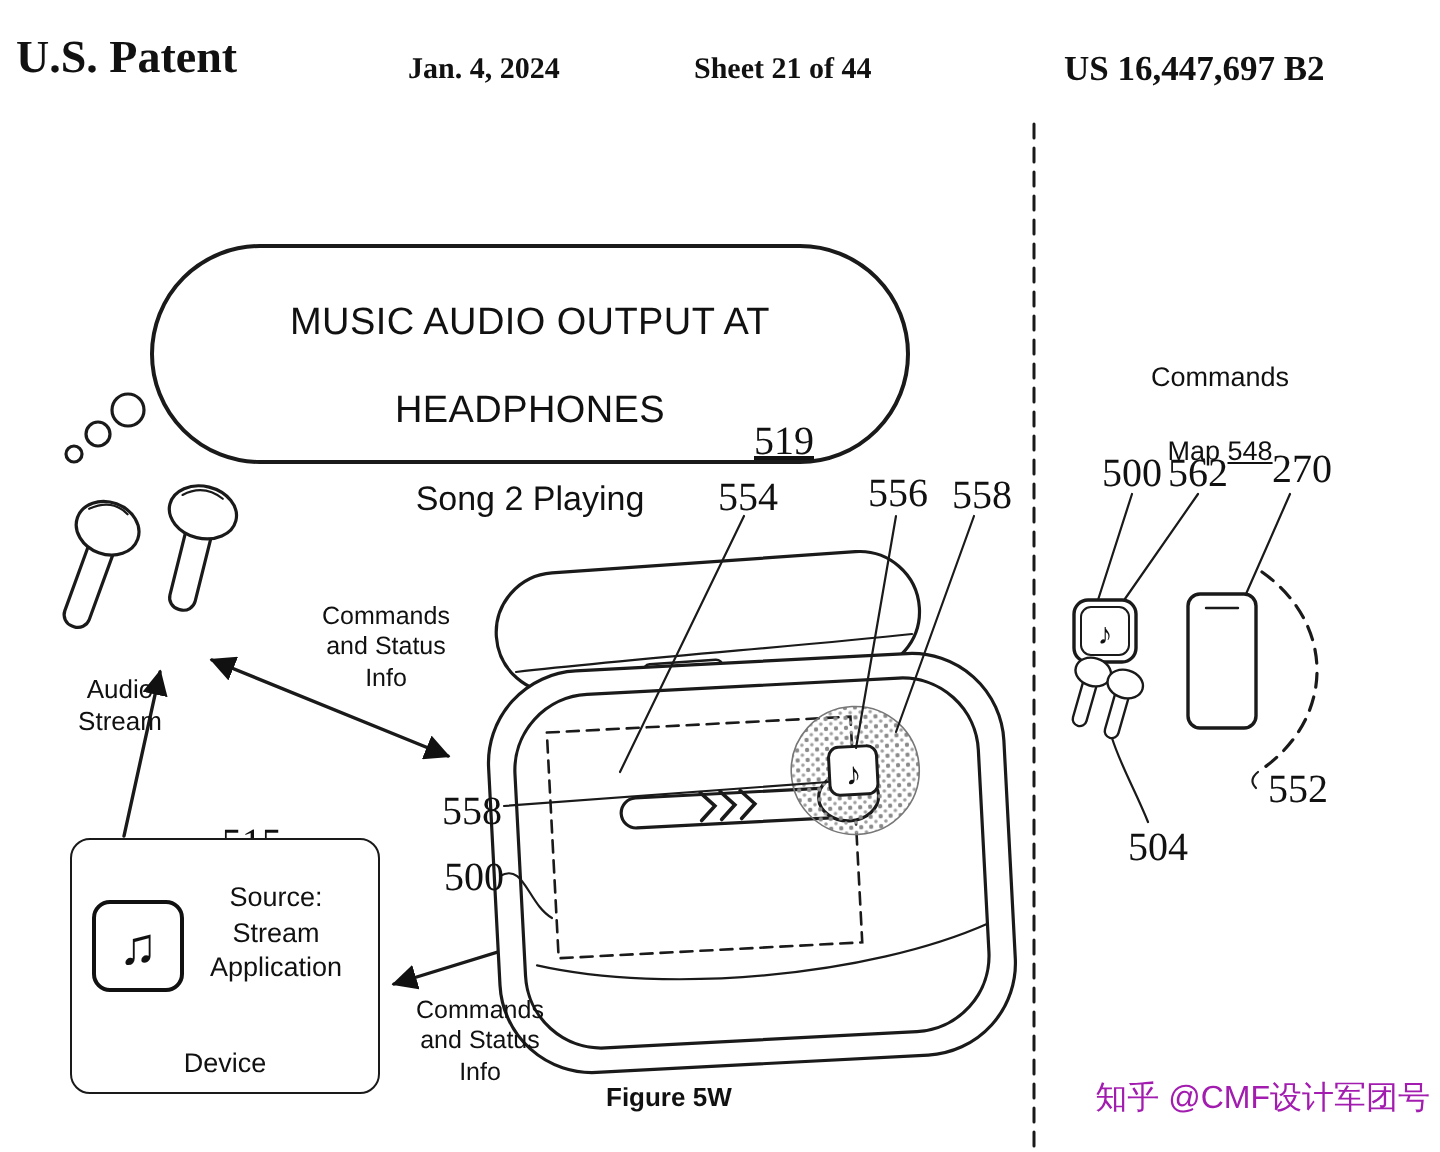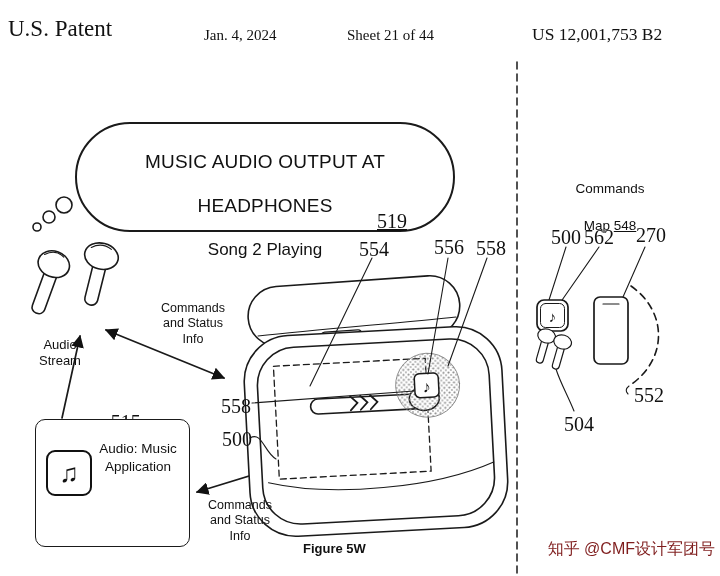--- a/index.html
+++ b/index.html
@@ -1,38 +1,38 @@
 <!DOCTYPE html>
 <html><head>
 <meta charset="utf-8">
 <style>
   html,body{margin:0;padding:0;}
   body{width:720px;height:576px;position:relative;background:#ffffff;overflow:hidden;
        font-family:"Liberation Sans",sans-serif;color:#111;}
   .t{position:absolute;white-space:pre-line;}
   .serif{font-family:"Liberation Serif",serif;}
-  .hdr{font-weight:normal;}
+  .hdr{font-weight:bold;}
   .ref{font-family:"Liberation Serif",serif;font-size:20px;}
   .u{text-decoration:underline;}
   svg{position:absolute;left:0;top:0;}
   #bubble-text{left:76px;top:131px;width:378px;text-align:center;}
   #bubble-text .l1{font-size:19px;line-height:26px;letter-spacing:.2px;}
   #bubble-text .l3{font-size:17px;line-height:25px;}
   .small-label{font-size:12.5px;line-height:1.22;text-align:center;}
   #device-box{position:absolute;left:35px;top:419px;width:153px;height:126px;
               border:1.8px solid #1a1a1a;border-radius:10px;background:#fff;}
   #device-icon{position:absolute;left:10px;top:30px;width:42px;height:42px;
                border:2.2px solid #111;border-radius:9px;display:flex;
                align-items:center;justify-content:center;font-size:26px;}
   #source-label{position:absolute;left:56px;top:20px;width:92px;font-size:13.5px;
                 line-height:1.3;text-align:center;}
   #device-label{position:absolute;left:0;right:0;bottom:7px;text-align:center;font-size:13.5px;}
   #prox-title{left:562px;top:162px;width:96px;text-align:center;font-size:13.5px;line-height:1.35;}
   #figure-label{left:303px;top:541px;font-size:13px;font-weight:bold;text-align:center;}
-  #watermark{left:470px;top:539px;width:245px;text-align:right;font-size:16px;color:#7f1d1d;}
+  #watermark{left:470px;top:539px;width:245px;text-align:right;font-size:16px;color:#a21caf;}
 </style>
 </head>
 <body>
 
 <svg width="720" height="576" viewBox="0 0 720 576">
   <defs>
     <marker id="arr" viewBox="0 0 10 10" refX="9" refY="5" markerWidth="7.5" markerHeight="7.5" orient="auto-start-reverse">
       <path d="M0,0 L10,5 L0,10 z" fill="#111"></path>
     </marker>
     <pattern id="dots" width="5" height="5" patternUnits="userSpaceOnUse">
@@ -127,42 +127,43 @@
         </g>
       </g>
       <path d="M631,286 C668,312 668,360 629,386" stroke-dasharray="7 5" stroke-width="1.6"></path>
     </g>
   </g>
 </svg>
 
 <div class="t serif hdr" style="left:8px;top:16px;font-size:23px;">U.S. Patent</div>
 <div class="t serif hdr" style="left:204px;top:27px;font-size:15px;">Jan. 4, 2024</div>
 <div class="t serif hdr" style="left:347px;top:27px;font-size:15px;">Sheet 21 of 44</div>
-<div class="t serif hdr" style="left:532px;top:24px;font-size:17.5px;">US 12,001,753 B2</div>
+<div class="t serif hdr" style="left:532px;top:24px;font-size:17.5px;">US 16,447,697 B2</div>
 
 <div class="t" id="bubble-text">
   <div class="l1">MUSIC AUDIO OUTPUT AT</div>
   <div class="l1">HEADPHONES</div>
   <div class="l3">Song 2 Playing</div>
 </div>
 <div class="t ref u" style="left:377px;top:210px;">519</div>
 
 <div class="t small-label" style="left:152px;top:301px;width:82px;">Commands and Status Info</div>
 <div class="t small-label" style="left:30px;top:337px;width:60px;font-size:13px;">Audio Stream</div>
 <div class="t ref" style="left:100px;top:377px;margin-top:34px;">~515</div>
 
 <div class="t ref" style="left:359px;top:238px;">554</div>
 <div class="t ref" style="left:434px;top:236px;">556</div>
 <div class="t ref" style="left:476px;top:237px;">558</div>
 <div class="t ref" style="left:221px;top:395px;">558</div>
 <div class="t ref" style="left:222px;top:428px;">500</div>
 
 <div id="device-box">
   <div id="device-icon">♫</div>
-  <div id="source-label">Audio: Music Application</div>
+  <div id="source-label">Source: Stream Application</div>
+  <div id="device-label">Device</div>
 </div>
 
 <div class="t small-label" style="left:199px;top:498px;width:82px;">Commands and Status Info</div>
 
 <div class="t" id="prox-title">
   <div><span>Commands</span></div>
   <div><span>Map</span>&nbsp;<span class="u">548</span></div>
 </div>
 <div class="t ref" style="left:551px;top:226px;">500</div>
 <div class="t ref" style="left:584px;top:226px;">562</div>

